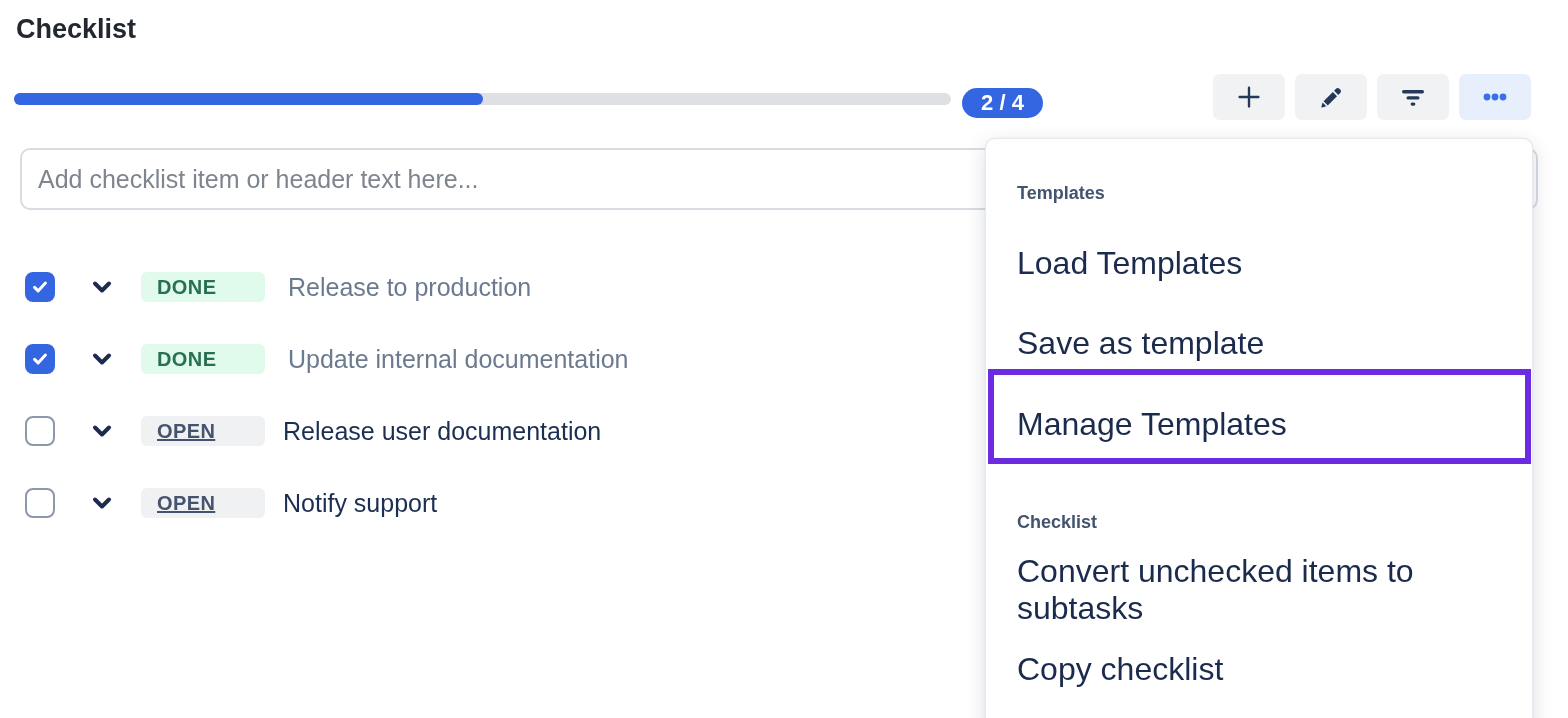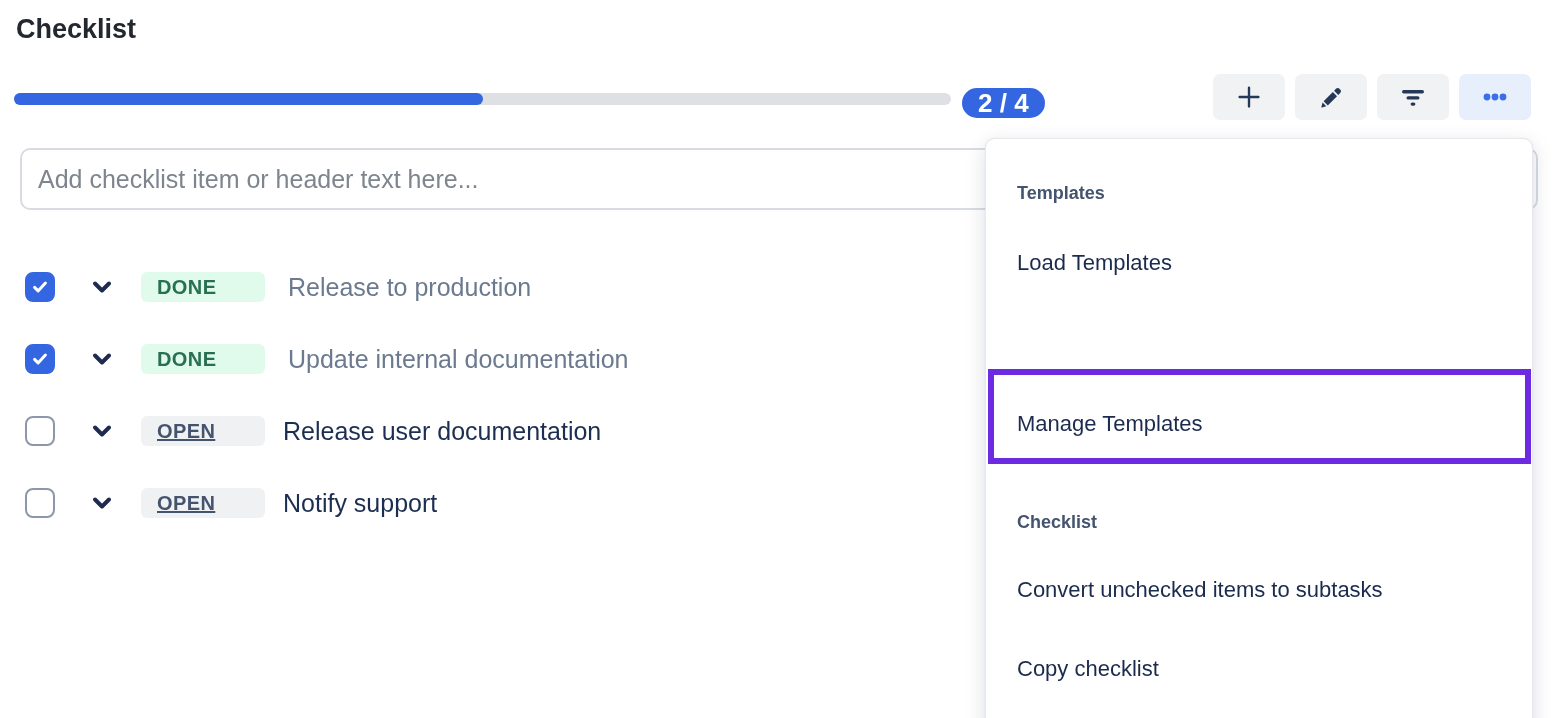--- a/index.html
+++ b/index.html
@@ -21,21 +21,21 @@
   .progress-track{
     position:absolute; left:14px; top:93px; width:937px; height:12px;
     background:#DEE0E4; border-radius:6px;
   }
   .progress-fill{
     height:100%; width:50%; background:#3366E0; border-radius:6px;
   }
   .progress-badge{
     position:absolute; left:962px; top:88px; height:30px; min-width:81px;
     padding:0 16px; background:#3366E0; border-radius:15px;
-    color:#ffffff; font-size:26px; font-weight:bold;
+    color:#ffffff; font-size:22px; font-weight:bold;
     display:flex; align-items:center; justify-content:center; white-space:nowrap;
   }
 
   
   .toolbar{
     position:absolute; top:74px; left:1213px; display:flex; gap:10px;
   }
   .tb-btn{
     width:72px; height:46px; border:none; border-radius:7px;
     background:#F1F2F4; display:flex; align-items:center; justify-content:center;
@@ -87,21 +87,21 @@
     z-index:10;
   }
   .menu-header{
     position:absolute; left:0; right:0; height:48px; padding-left:31px;
     display:flex; align-items:center;
     font-size:18px; font-weight:bold; color:#44546F;
   }
   .menu-item{
     position:absolute; left:0; right:0; height:80px; padding-left:31px;
     display:flex; align-items:center;
-    font-size:22px; color:#1B2B4D; cursor:pointer; background:transparent;
+    font-size:32px; color:#1B2B4D; cursor:pointer; background:transparent;
     border:none; width:100%; text-align:left;
     font-family:"Liberation Sans","DejaVu Sans",sans-serif;
   }
   .mh-templates{ top:30px; }
   .mi-load{ top:84px; }
   .mi-save{ top:164px; }
   .mi-manage{ top:245px; }
   .mh-checklist{ top:359px; }
   .mi-convert{ top:411px; }
   .mi-copy{ top:490px; }
@@ -220,20 +220,21 @@
       </span>
       <span class="status">OPEN</span>
       <span class="item-label">Notify support</span>
     </div>
 
   </div>
 
   <div class="menu">
     <div class="menu-header mh-templates">Templates</div>
     <button class="menu-item mi-load">Load Templates</button>
+    <button class="menu-item mi-save">Save as template</button>
     <button class="menu-item mi-manage">Manage Templates</button>
     <div class="highlight-box"></div>
     <div class="menu-header mh-checklist">Checklist</div>
     <button class="menu-item mi-convert">Convert unchecked items to subtasks</button>
     <button class="menu-item mi-copy">Copy checklist</button>
   </div>
 
 </div>
 
 </body></html>

